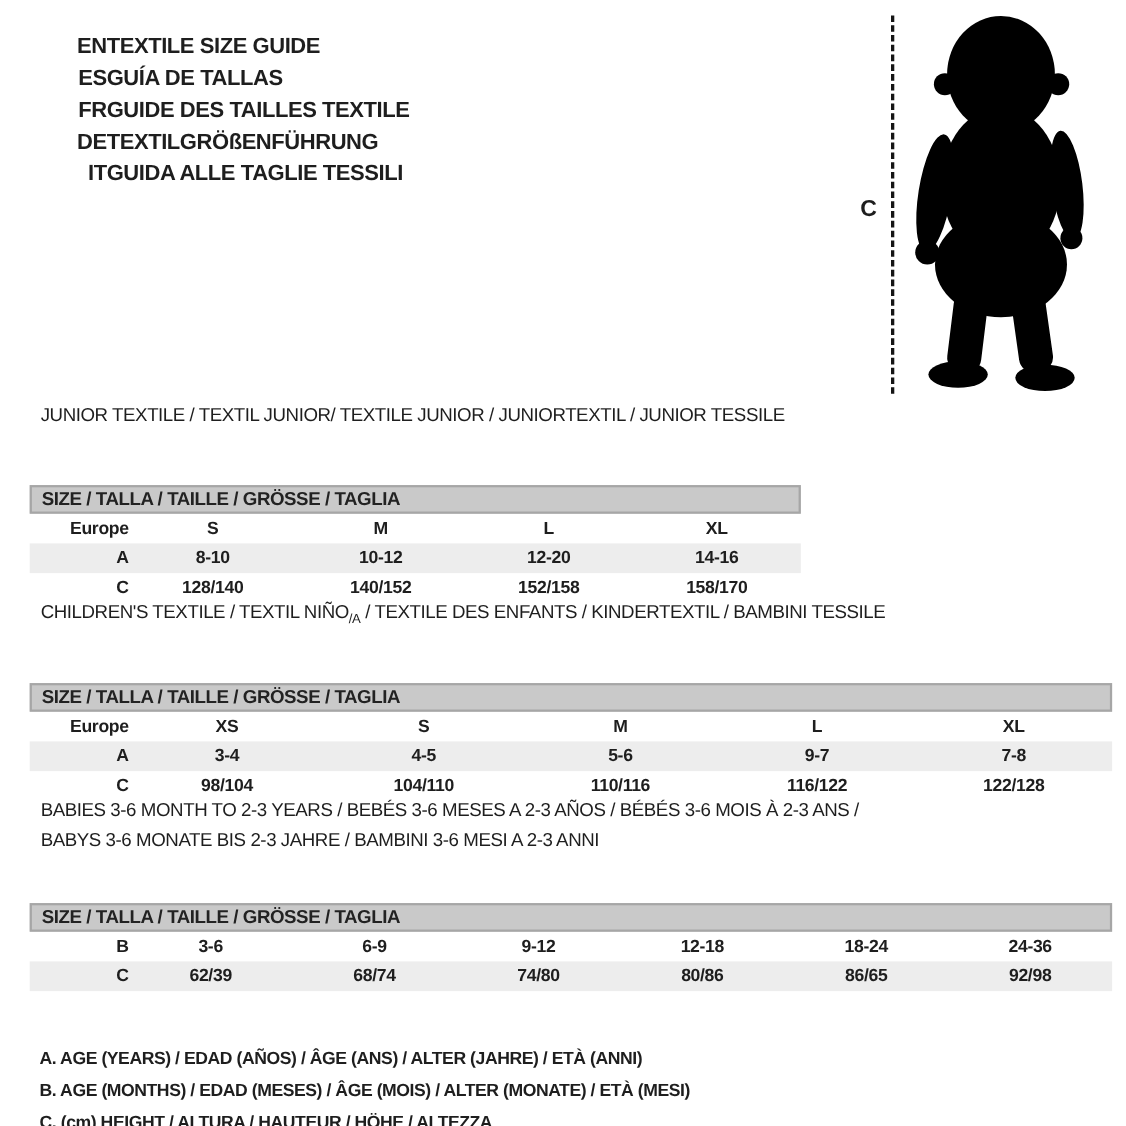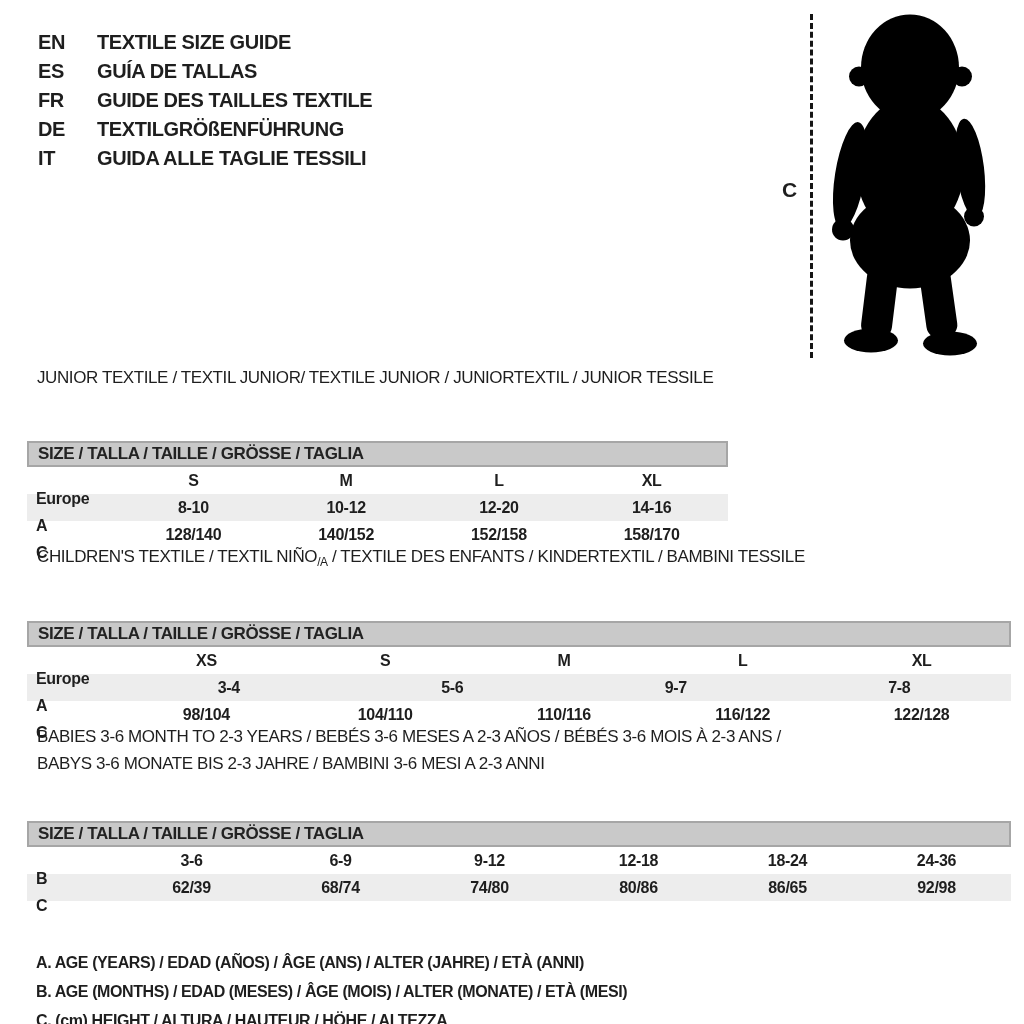--- a/index.html
+++ b/index.html
@@ -3,40 +3,40 @@
 <meta charset="utf-8">
 <style>
   * { margin:0; padding:0; box-sizing:border-box; }
   html,body { width:1024px; height:1024px; }
   body { font-family:"Liberation Sans", sans-serif; background:#ffffff; color:#1e1e1e; }
   .page { position:relative; width:1024px; height:1024px; background:#ffffff; overflow:hidden; }
 
   
   .lang-block { position:absolute; left:38px; top:28px; }
   .lang-row { display:flex; line-height:29px; font-size:20px; font-weight:700; letter-spacing:-0.4px; }
-  .lang-code { width:59px; }
+  .lang-code { width:59px;text-align:right; }
 
   
   .figure { position:absolute; left:770px; top:8px; width:230px; height:352px; }
   .figure-c { position:absolute; left:12px; top:170px; font-size:21px; font-weight:700; }
   .dash-line { position:absolute; left:40px; top:6px; height:344px; width:0; border-left:3px dashed #151515; }
   .baby-svg { position:absolute; left:52px; top:4px; width:174px; height:346px; }
 
   
   .sec-title { position:absolute; left:37px; font-size:17px; font-weight:400; letter-spacing:-0.4px; white-space:nowrap; }
   .sec-title .subA { font-size:12px; vertical-align:-4px; }
   .sec-title .tline { display:block; line-height:27px; }
 
   
   .stable { position:absolute; left:27px; }
   .size-bar { height:26px; line-height:22px; padding-left:9px; font-size:17px; font-weight:700; letter-spacing:-0.4px;
               background:#c9c9c9; border:2px solid #a6a6a6; color:#222;margin-top:30px; }
   .trow { display:flex; height:27px; line-height:27px; font-size:16px; font-weight:700; letter-spacing:-0.3px; }
   .trow.shaded { background:#ededed; }
-  .tlabel { width:90px; padding-left:9px; text-align:left;margin-top:18px; }
+  .tlabel { width:90px; padding-left:9px; text-align:right; }
   .tcell { flex:1; text-align:center; }
 
   
   .legend { position:absolute; left:36px; top:948px; }
   .legend-line { line-height:29px; font-size:16px; font-weight:700; letter-spacing:-0.4px; white-space:nowrap; }
 </style>
 </head>
 <body>
 
 <div class="page">
@@ -126,20 +126,21 @@
           <span class="tlabel">Europe</span>
           <span class="tcell">XS</span>
           <span class="tcell">S</span>
           <span class="tcell">M</span>
           <span class="tcell">L</span>
           <span class="tcell">XL</span>
         </div>
         <div class="trow shaded">
           <span class="tlabel">A</span>
           <span class="tcell">3-4</span>
+          <span class="tcell">4-5</span>
           <span class="tcell">5-6</span>
           <span class="tcell">9-7</span>
           <span class="tcell">7-8</span>
         </div>
         <div class="trow">
           <span class="tlabel">C</span>
           <span class="tcell">98/104</span>
           <span class="tcell">104/110</span>
           <span class="tcell">110/116</span>
           <span class="tcell">116/122</span>

